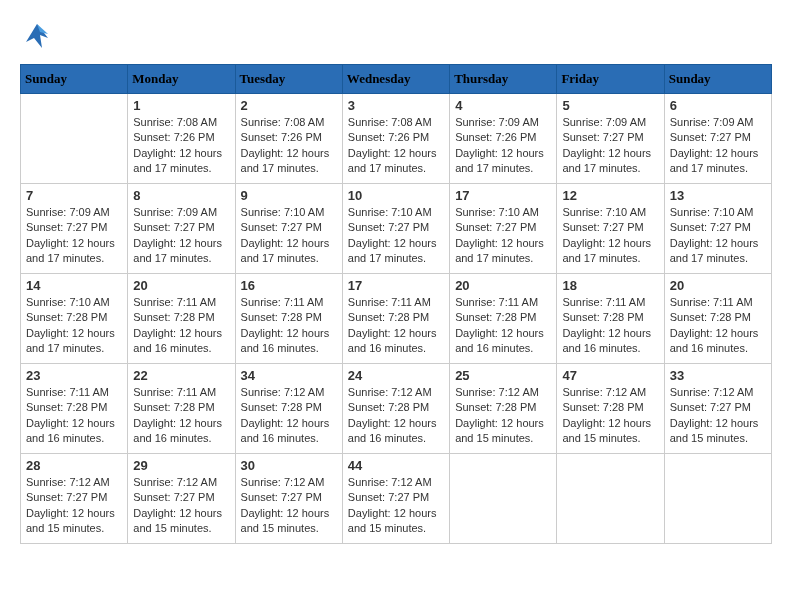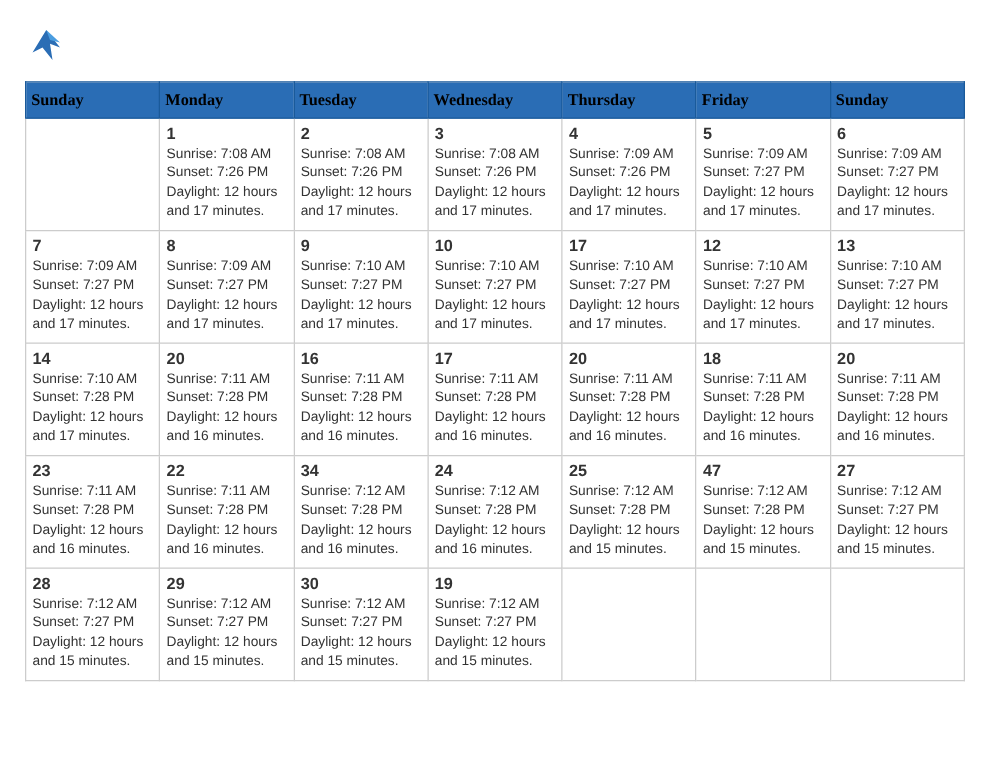--- a/index.html
+++ b/index.html
@@ -308,21 +308,21 @@
 and 15 minutes.</div>
         </td>
         <td>
           <div class="day-num">47</div>
           <div class="day-info" style="white-space: pre-line;">Sunrise: 7:12 AM
 Sunset: 7:28 PM
 Daylight: 12 hours
 and 15 minutes.</div>
         </td>
         <td>
-          <div class="day-num">27</div>
+          <div class="day-num">33</div>
           <div class="day-info" style="white-space: pre-line;">Sunrise: 7:12 AM
 Sunset: 7:27 PM
 Daylight: 12 hours
 and 15 minutes.</div>
         </td>
       </tr>
       <tr class="week-row">
         <td>
           <div class="day-num">28</div>
           <div class="day-info" style="white-space: pre-line;">Sunrise: 7:12 AM
@@ -338,21 +338,21 @@
 and 15 minutes.</div>
         </td>
         <td>
           <div class="day-num">30</div>
           <div class="day-info" style="white-space: pre-line;">Sunrise: 7:12 AM
 Sunset: 7:27 PM
 Daylight: 12 hours
 and 15 minutes.</div>
         </td>
         <td>
-          <div class="day-num">19</div>
+          <div class="day-num">44</div>
           <div class="day-info" style="white-space: pre-line;">Sunrise: 7:12 AM
 Sunset: 7:27 PM
 Daylight: 12 hours
 and 15 minutes.</div>
         </td>
         <td class="empty"></td>
         <td class="empty"></td>
         <td class="empty"></td>
       </tr>
     </tbody>

